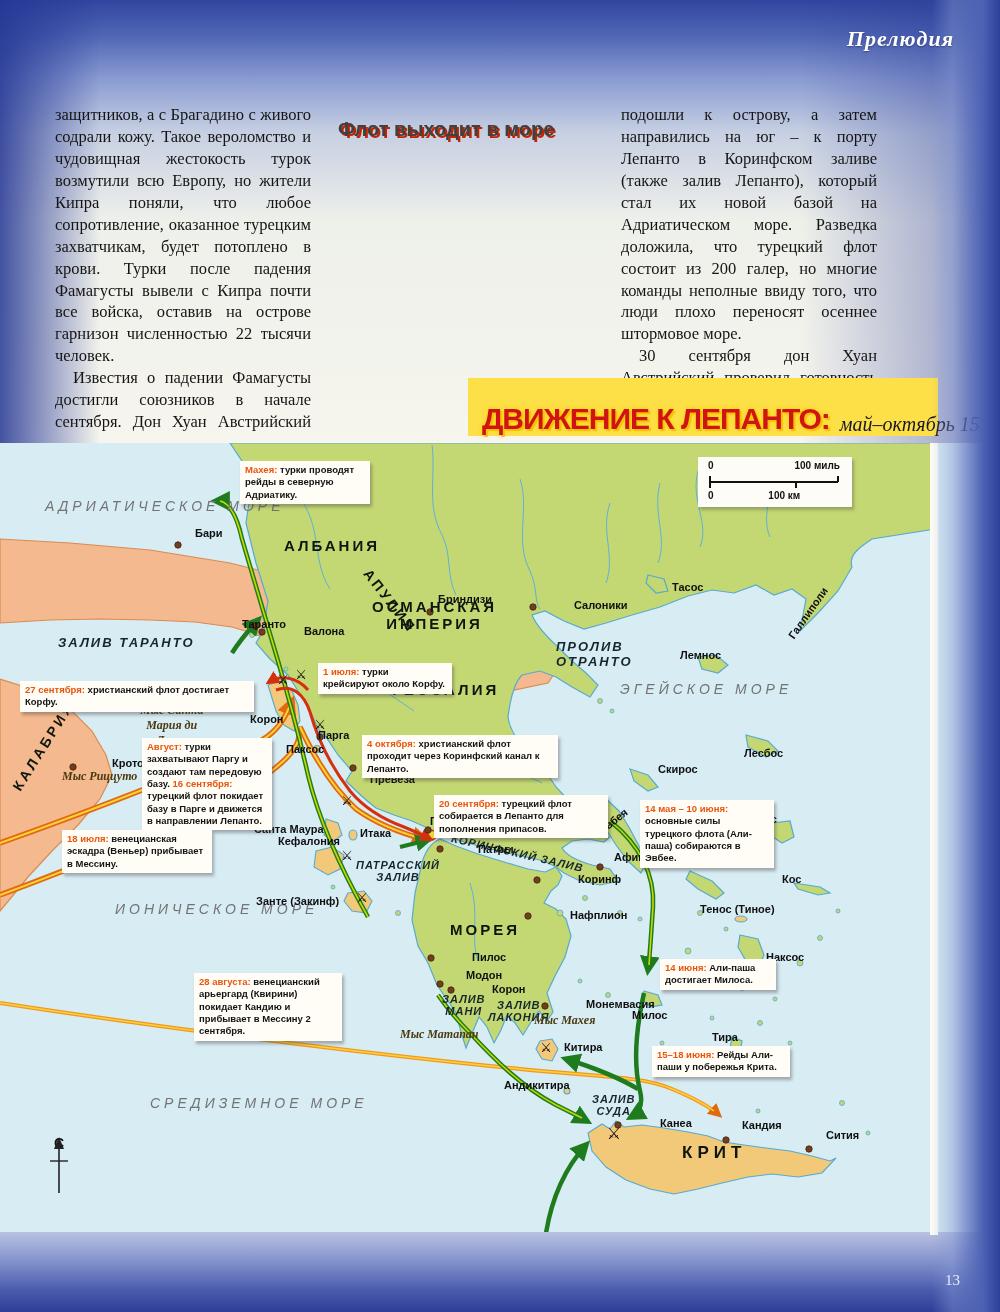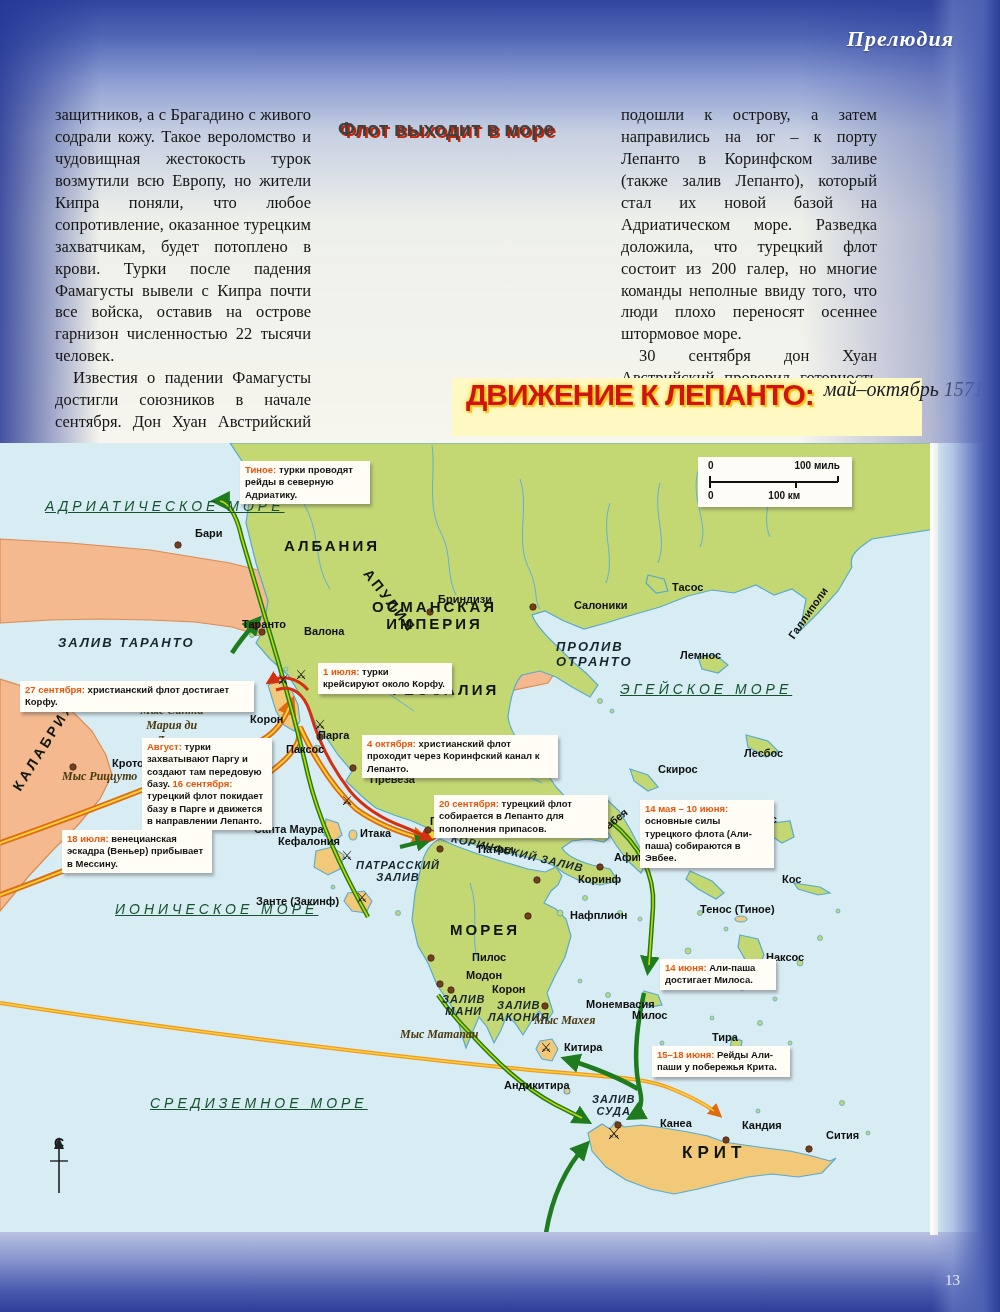--- a/index.html
+++ b/index.html
@@ -23,31 +23,31 @@
   
   .article{position:absolute;left:55px;top:104px;width:824px;height:334px;z-index:10;
     display:flex;gap:27px;color:#151515;}
   .article .col{width:256px;font:16.5px/1.33 "Liberation Serif",serif;text-align:justify;overflow:hidden;}
   .article p{margin:0;}
   .article p.ind{text-indent:18px;}
   .sec-head{font:bold 20px "Liberation Sans",sans-serif;color:#404040;
     text-shadow:2px 2px 0 #c42200;margin:14px 0 8px 0;}
 
   
-  .map-title{position:absolute;left:452px;top:378px;width:470px;height:58px;z-index:30;
-    background:#fef9c3;display:flex;align-items:flex-start;padding-left:14px;box-sizing:border-box;}
+  .map-title{position:absolute;left:468px;top:378px;width:470px;height:58px;z-index:30;
+    background:#fde047;display:flex;align-items:flex-end;padding-left:14px;box-sizing:border-box;}
   .map-title .main{font:bold 30px "Liberation Sans",sans-serif;letter-spacing:-1px;color:#d01414;
     text-shadow:0 0 5px rgba(255,205,0,.95),2px 2px 1px rgba(240,180,0,.85);white-space:nowrap;}
   .map-title .sub{font:italic 20px "Liberation Serif",serif;color:#171725;margin-left:10px;white-space:nowrap;}
 
   
   #map{position:absolute;left:0;top:443px;width:1000px;height:792px;background:#d8ecf4;z-index:5;}
   #map svg{position:absolute;left:0;top:0;}
   .lbl{position:absolute;white-space:nowrap;}
-  .sea{font:italic 14px "Liberation Sans",sans-serif;letter-spacing:4px;color:#14532d;text-decoration:underline;}
+  .sea{font:italic 14px "Liberation Sans",sans-serif;letter-spacing:4px;color:#737373;}
   .region{font:bold 15px "Liberation Sans",sans-serif;letter-spacing:3px;color:#0e160e;white-space:pre-line;text-align:center;}
   .water{font:bold italic 11px "Liberation Sans",sans-serif;letter-spacing:1px;color:#16262c;white-space:pre-line;text-align:center;}
   .water2{font:bold italic 13px "Liberation Sans",sans-serif;letter-spacing:2px;color:#16262c;white-space:pre-line;}
   .cape{font:bold italic 12px "Liberation Serif",serif;color:#4a3a10;white-space:pre-line;text-align:center;}
   .city{font:bold 11px "Liberation Sans",sans-serif;color:#101010;margin-left:32px;}
   .isl{font:bold 11px "Liberation Sans",sans-serif;color:#101010;}
   .rot{transform-origin:center;}
   .co{position:absolute;background:#fffdf6;box-shadow:2px 3px 3px rgba(70,70,70,.4);
       padding:3px 5px;font:bold 9.5px/1.3 "Liberation Sans",sans-serif;color:#141414;}
   .co .d{color:#e8550e;}
@@ -307,38 +307,40 @@
   <div class="battle" style="left:283px;top:236px">⚔</div>
   <div class="battle" style="left:301px;top:231px">⚔</div>
   <div class="battle" style="left:320px;top:281px">⚔</div>
   <div class="battle" style="left:347px;top:357px">⚔</div>
   <div class="battle" style="left:347px;top:412px">⚔</div>
   <div class="battle" style="left:362px;top:454px">⚔</div>
   <div class="battle" style="left:546px;top:604px">⚔</div>
   <div class="battle" style="left:614px;top:690px;font-size:16px">⚔</div>
 
   <div class="co" style="left:240px;top:18px;width:120px">
-    <span class="d">Тиное:</span> <span>турки проводят рейды в северную Адриатику.</span></div>
+    <span class="d">Махея:</span> <span>турки проводят рейды в северную Адриатику.</span></div>
   <div class="co" style="left:20px;top:238px;width:224px">
     <span class="d">27 сентября:</span> <span>христианский флот достигает Корфу.</span></div>
   <div class="co" style="left:318px;top:220px;width:124px">
     <span class="d">1 июля:</span> <span>турки крейсируют около Корфу.</span></div>
   <div class="co" style="left:142px;top:295px;width:120px">
     <span class="d">Август:</span> <span>турки захватывают Паргу и создают там передовую базу.</span>
     <span class="d">16 сентября:</span> <span>турецкий флот покидает базу в Парге и движется в направлении Лепанто.</span></div>
   <div class="co" style="left:362px;top:292px;width:186px">
     <span class="d">4 октября:</span> <span>христианский флот проходит через Коринфский канал к Лепанто.</span></div>
   <div class="co" style="left:434px;top:352px;width:164px">
     <span class="d">20 сентября:</span> <span>турецкий флот собирается в Лепанто для пополнения припасов.</span></div>
   <div class="co" style="left:640px;top:357px;width:124px">
     <span class="d">14 мая – 10 июня:</span> <span>основные силы турецкого флота (Али-паша) собираются в Эвбее.</span></div>
   <div class="co" style="left:660px;top:516px;width:106px">
     <span class="d">14 июня:</span> <span>Али-паша достигает Милоса.</span></div>
   <div class="co" style="left:652px;top:603px;width:128px">
     <span class="d">15–18 июня:</span> <span>Рейды Али-паши у побережья Крита.</span></div>
+  <div class="co" style="left:194px;top:530px;width:138px">
+    <span class="d">28 августа:</span> <span>венецианский арьергард (Квирини) покидает Кандию и прибывает в Мессину 2 сентября.</span></div>
   <div class="co" style="left:62px;top:387px;width:140px">
     <span class="d">18 июля:</span> <span>венецианская эскадра (Веньер) прибывает в Мессину.</span></div>
 
   <div class="scalebar">
     <div class="row" style="top:3px;display:flex;justify-content:space-between;">
       <span>0</span>
       <span>100 миль</span>
     </div>
     <svg width="154" height="16" style="top:17px;left:0">
       <line x1="12" y1="8" x2="140" y2="8" stroke="#111" stroke-width="2"></line>

